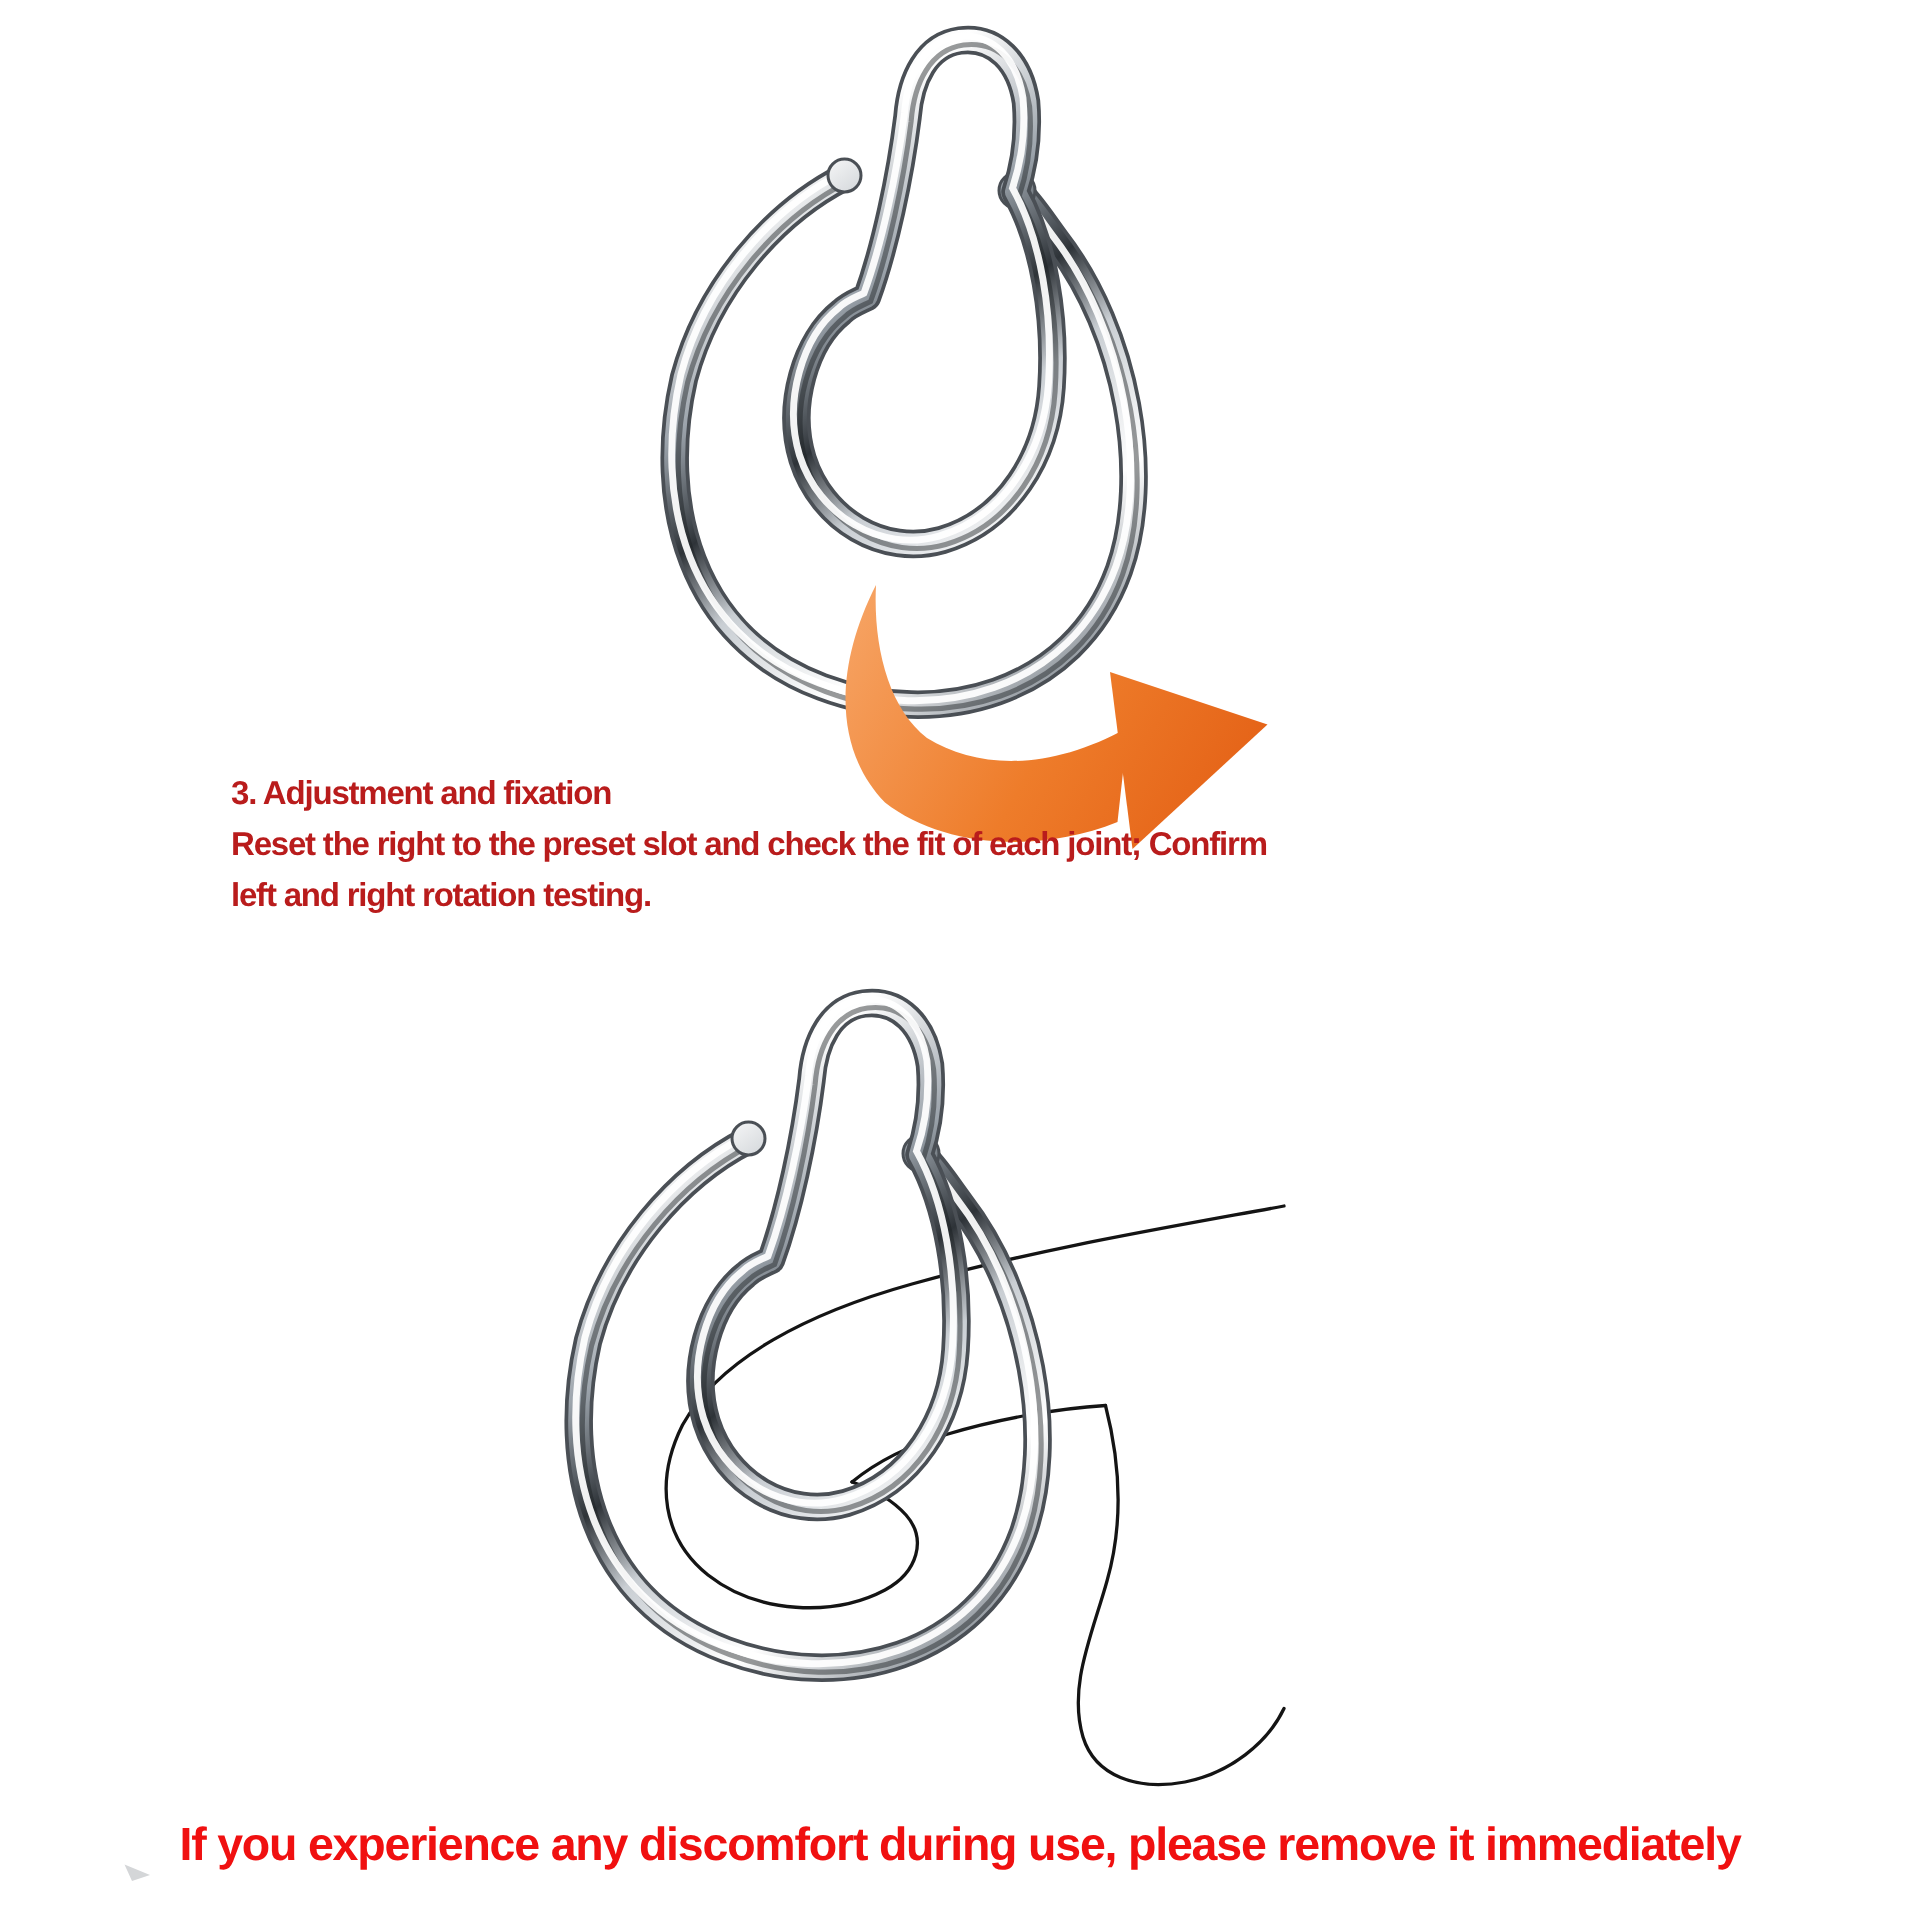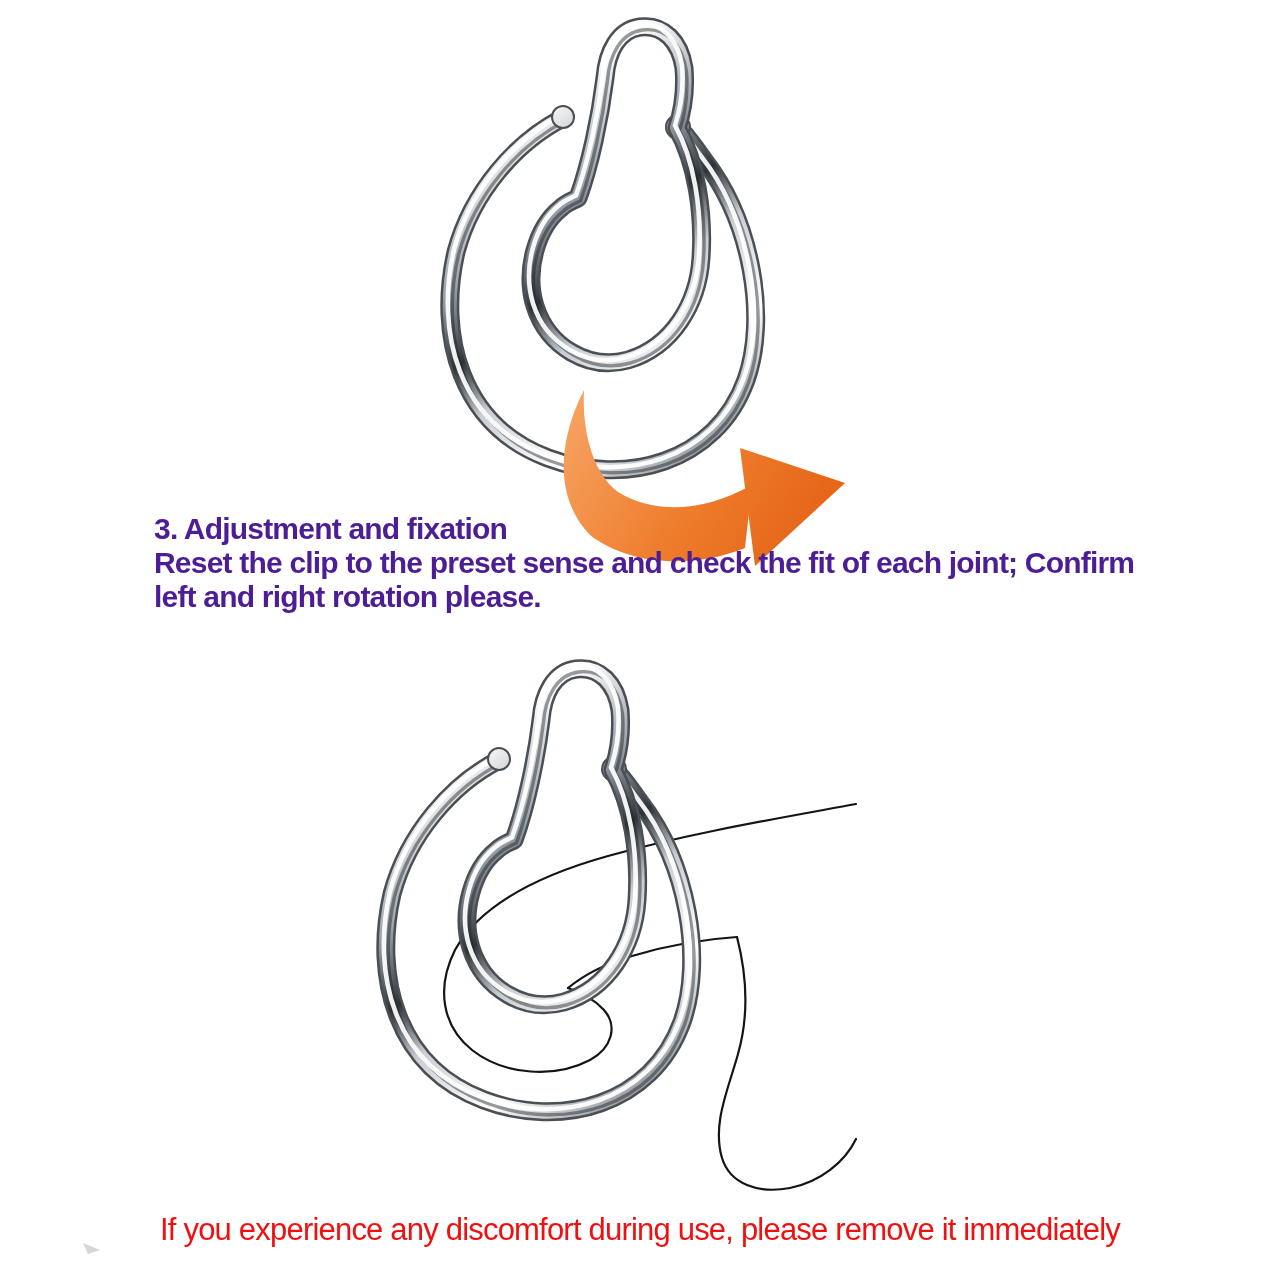--- a/index.html
+++ b/index.html
@@ -16,26 +16,26 @@
   .cBase{fill:none;stroke:#4a4f55;stroke-width:19;stroke-linecap:round;stroke-linejoin:round;}
   .cMid {fill:none;stroke:url(#chromeG);stroke-width:14;stroke-linecap:round;stroke-linejoin:round;}
   .cDark{fill:none;stroke:#1a1e22;stroke-width:3.4;opacity:.45;stroke-linecap:round;}
   .cHi  {fill:none;stroke:rgba(255,255,255,.93);stroke-width:4.6;stroke-linecap:round;}
   .ball {fill:url(#chromeG);stroke:#4a4f55;stroke-width:2;}
 
   .sketch{fill:none;stroke:#141414;stroke-width:2.2;stroke-linecap:round;}
 
   .instruction{
     position:absolute;left:154px;top:512px;
-    color:#4c1d95;font-weight:700;font-size:30px;line-height:34px;
+    color:#b91c1c;font-weight:700;font-size:22px;line-height:34px;
     letter-spacing:-0.8px;white-space:nowrap;
   }
   .warning{
     position:absolute;left:0;top:1210px;width:100%;
-    text-align:center;color:#f01010;font-weight:400;
+    text-align:center;color:#f01010;font-weight:700;
     font-size:31px;line-height:40px;letter-spacing:-0.8px;white-space:nowrap;
   }
 </style>
 </head>
 <body>
 
 <div class="canvas">
 
   <svg class="art" viewBox="0 0 1280 1280" aria-hidden="true">
     <defs>
@@ -120,19 +120,19 @@
           C 820,1182 845,1162 856,1139"></path>
       </g>
       <use href="#device" transform="translate(-64,642)"></use>
     </g>
 
     <path fill="#d4d6d8" d="M 83,1243 L 100,1250 L 88,1254 Z"></path>
   </svg>
 
   <div class="instruction">
     <div>3. Adjustment and fixation</div>
-    <div>Reset the clip to the preset sense and check the fit of each joint; Confirm</div>
-    <div>left and right rotation please.</div>
+    <div>Reset the right to the preset slot and check the fit of each joint; Confirm</div>
+    <div>left and right rotation testing.</div>
   </div>
 
   <div class="warning">If you experience any discomfort during use, please remove it immediately</div>
 
 </div>
 
 </body></html>

